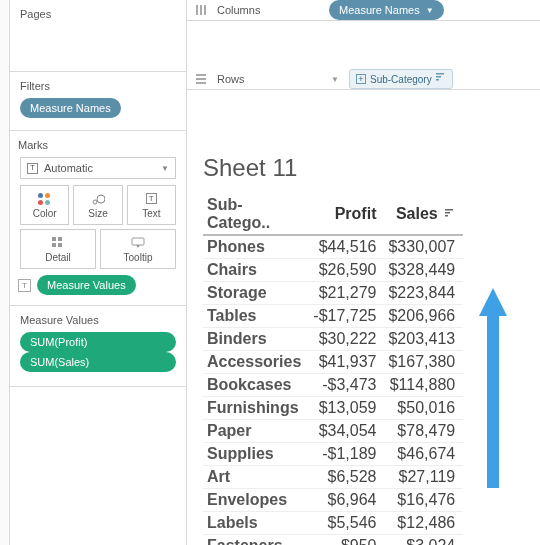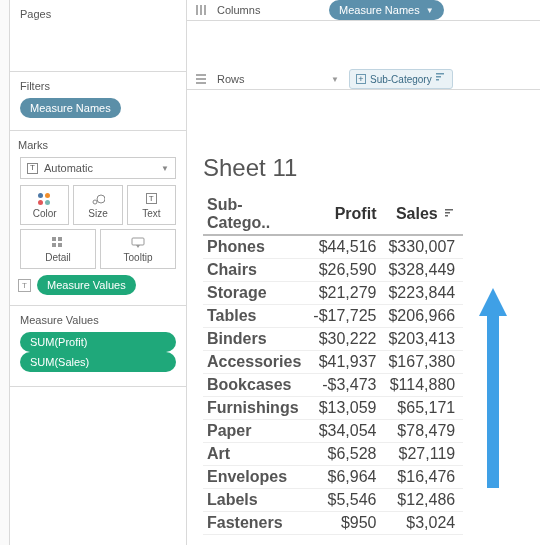--- a/index.html
+++ b/index.html
@@ -289,26 +289,31 @@
               <td>$167,380</td>
             </tr>
             <tr>
               <td>Bookcases</td>
               <td>-$3,473</td>
               <td>$114,880</td>
             </tr>
             <tr>
               <td>Furnishings</td>
               <td>$13,059</td>
-              <td>$65,171</td>
+              <td>$50,016</td>
             </tr>
             <tr>
               <td>Paper</td>
               <td>$34,054</td>
               <td>$78,479</td>
+            </tr>
+            <tr>
+              <td>Supplies</td>
+              <td>-$1,189</td>
+              <td>$46,674</td>
             </tr>
             <tr>
               <td>Art</td>
               <td>$6,528</td>
               <td>$27,119</td>
             </tr>
             <tr>
               <td>Envelopes</td>
               <td>$6,964</td>
               <td>$16,476</td>

